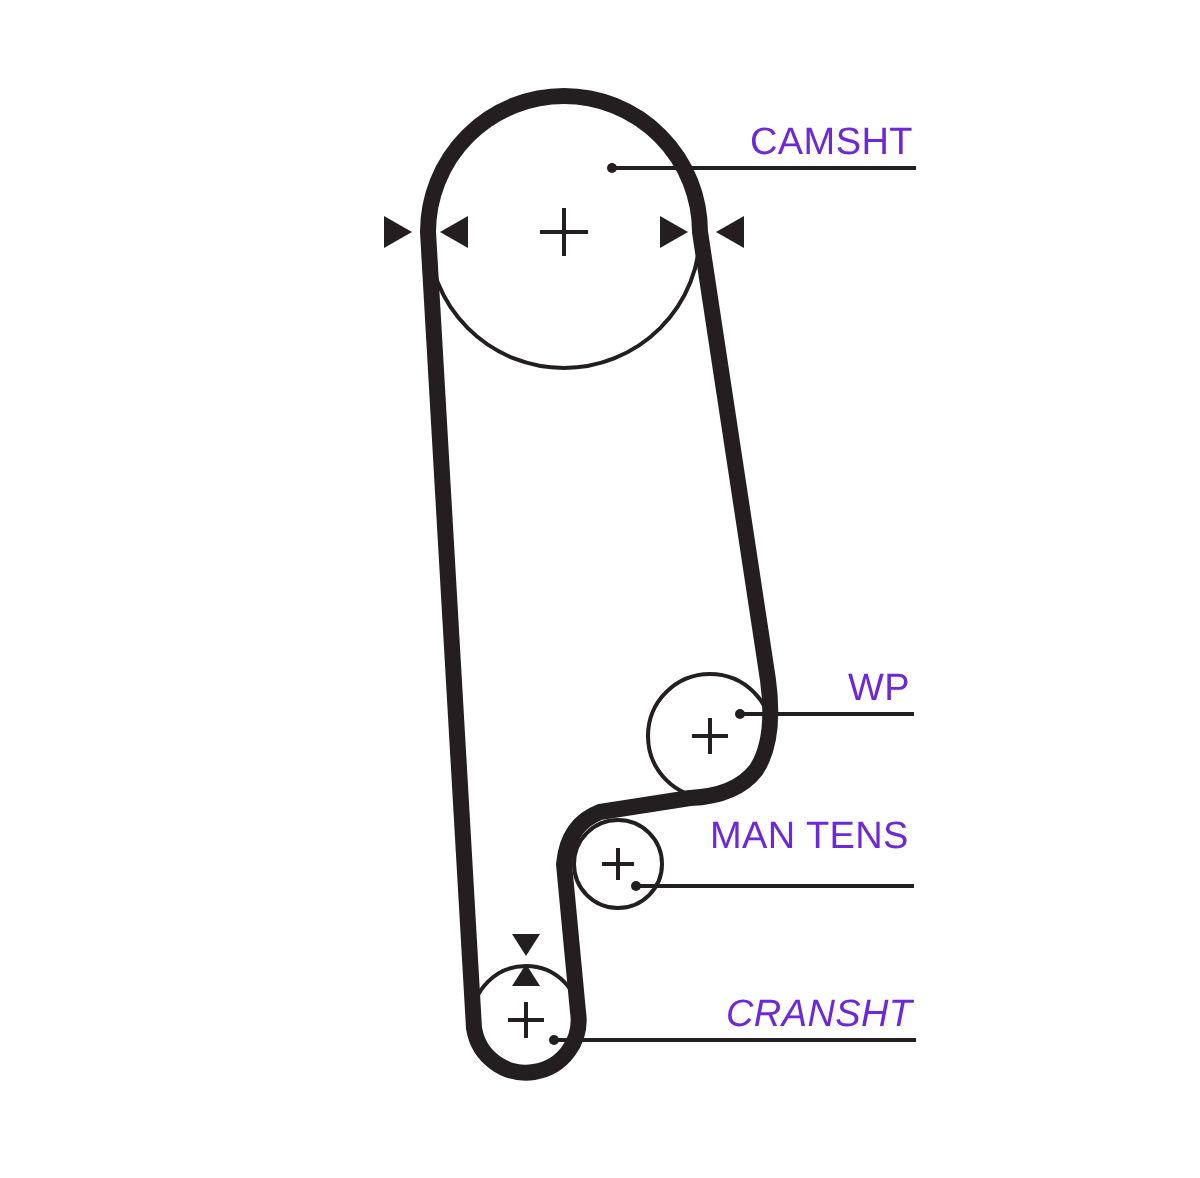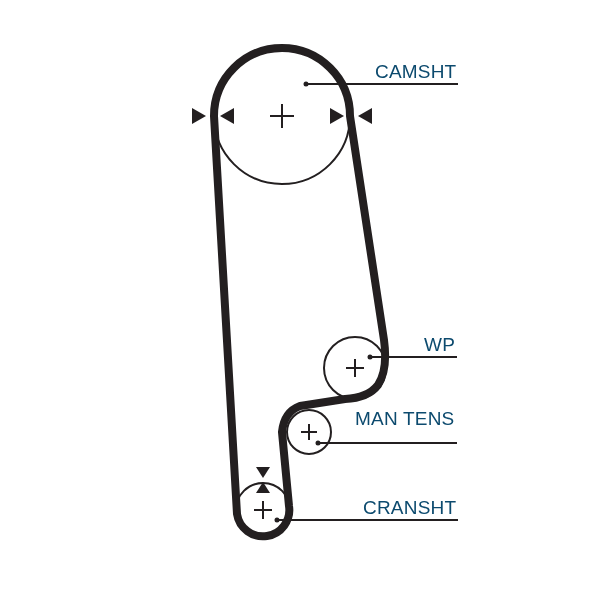--- a/index.html
+++ b/index.html
@@ -1,18 +1,18 @@
 <!DOCTYPE html>
 <html><head>
 <meta charset="utf-8">
 <style>
   html, body { margin: 0; padding: 0; background: #ffffff; }
   body { width: 600px; height: 589px; position: relative; overflow: hidden; font-family: "Liberation Sans", sans-serif; }
   #diagram { position: absolute; left: 0; top: 0; }
-  .label { position: absolute; font-size: 19px; color: #0c4a6e; letter-spacing: 0.2px; font-family: "Liberation Sans", sans-serif; white-space: nowrap; }
+  .label { position: absolute; font-size: 19px; color: #6d28d9; letter-spacing: 0.2px; font-family: "Liberation Sans", sans-serif; white-space: nowrap; }
 </style>
 </head>
 <body>
 
 <svg id="diagram" width="600" height="589" viewBox="0 0 600 589" xmlns="http://www.w3.org/2000/svg">
 
   <circle cx="282" cy="116" r="68" fill="none" stroke="#231f20" stroke-width="2"></circle>
   <circle cx="355" cy="368" r="31" fill="none" stroke="#231f20" stroke-width="2"></circle>
   <circle cx="309" cy="432" r="22" fill="none" stroke="#231f20" stroke-width="2"></circle>
   <circle cx="263" cy="510" r="27" fill="none" stroke="#231f20" stroke-width="2"></circle>
@@ -68,13 +68,13 @@
   </g>
   <g>
     <circle cx="277" cy="520" r="2.5" fill="#231f20"></circle>
     <line x1="277" y1="520" x2="458" y2="520" stroke="#231f20" stroke-width="2"></line>
   </g>
 </svg>
 
 <div class="label" style="left:375px; top:61px;">CAMSHT</div>
 <div class="label" style="left:424px; top:334px;">WP</div>
 <div class="label" style="left:355px; top:408px;">MAN TENS</div>
-<div class="label" style="left:363px; top:497px;">CRANSHT</div>
+<div class="label" style="left:363px; top:497px;font-style:italic;">CRANSHT</div>
 
 </body></html>

